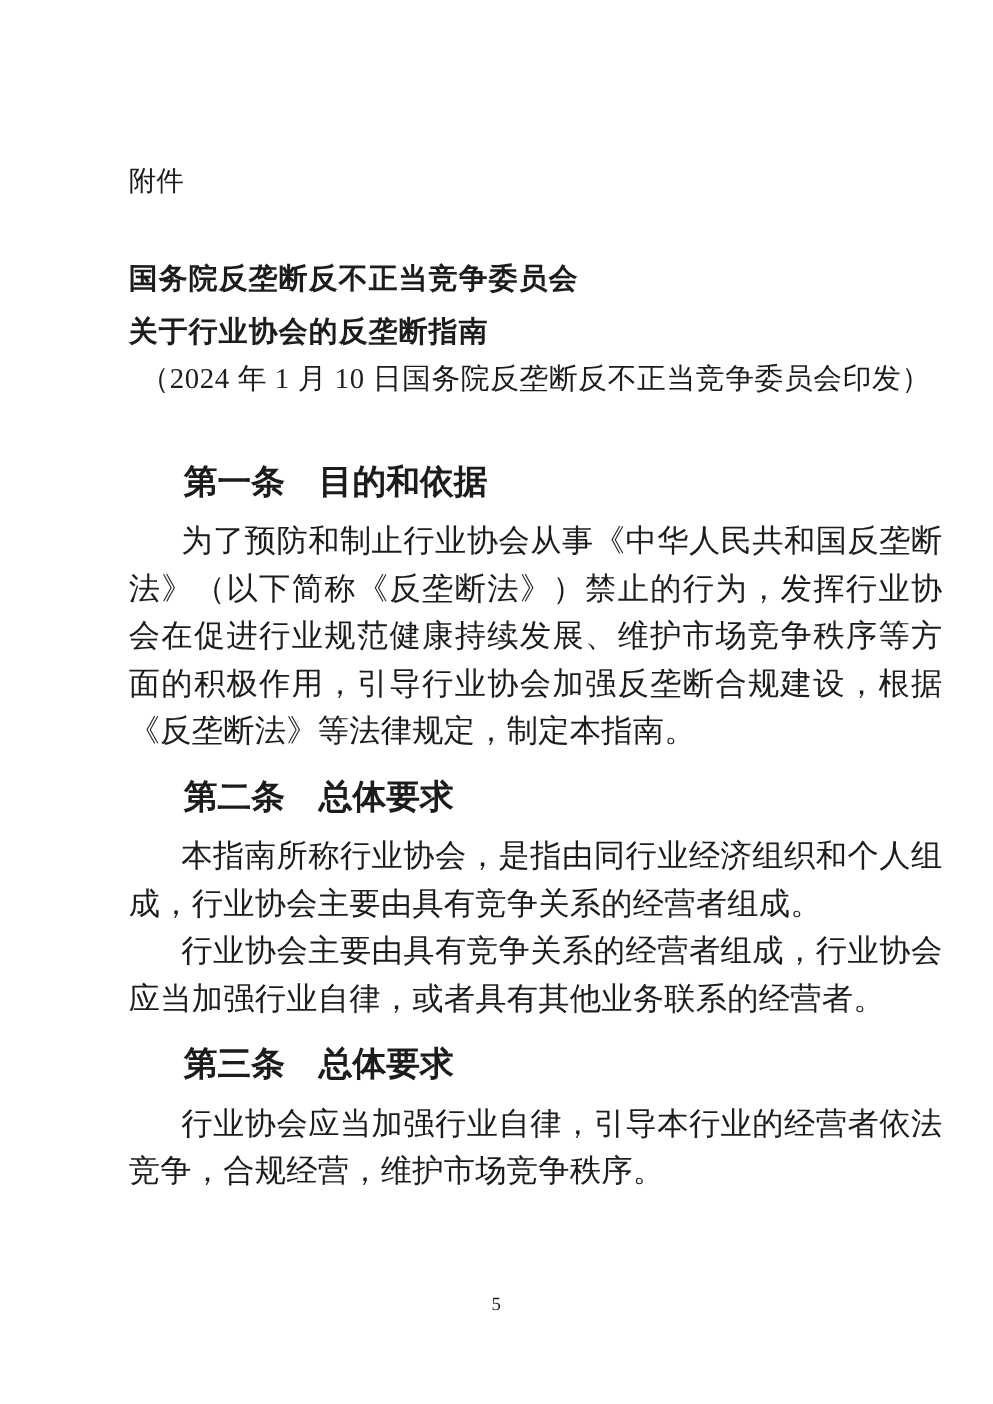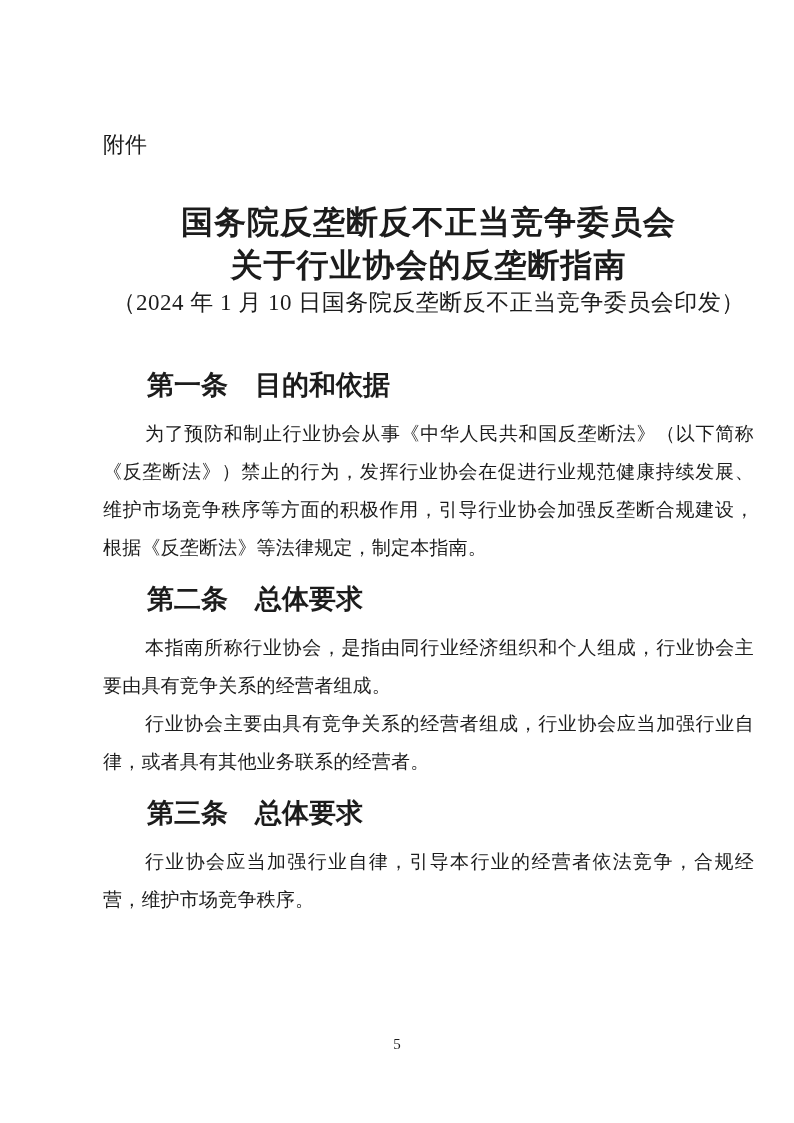--- a/index.html
+++ b/index.html
@@ -21,24 +21,24 @@
     padding: 133px 40px 0 103px;
   }
   .attachment {
     font-family: "Liberation Sans", "DejaVu Sans", sans-serif;
     font-size: 22px;
     line-height: 24px;
     font-weight: 500;
   }
   .title {
     margin: 44px 0 0 0;
-    font-size: 32px;
+    font-size: 23px;
     line-height: 43px;
     font-weight: 700;
-    text-align: center;
+    text-align: left;
     letter-spacing: 1px;
   }
   .title-line {
     display: block;
   }
   .subtitle {
     margin-top: 4px;
     font-size: 23px;
     line-height: 24px;
     text-align: center;
@@ -50,21 +50,21 @@
     font-size: 27px;
     line-height: 24px;
     font-weight: 700;
     text-indent: 44px;
   }
   .doc-section-first .section-heading {
     margin-top: 58px;
   }
   .body-para {
     margin: 0;
-    font-size: 19px;
+    font-size: 25px;
     line-height: 38px;
     text-align: justify;
     text-indent: 42px;
     letter-spacing: 0.2px;
   }
   .page-number {
     position: absolute;
     top: 1034px;
     left: 0;
     width: 100%;

